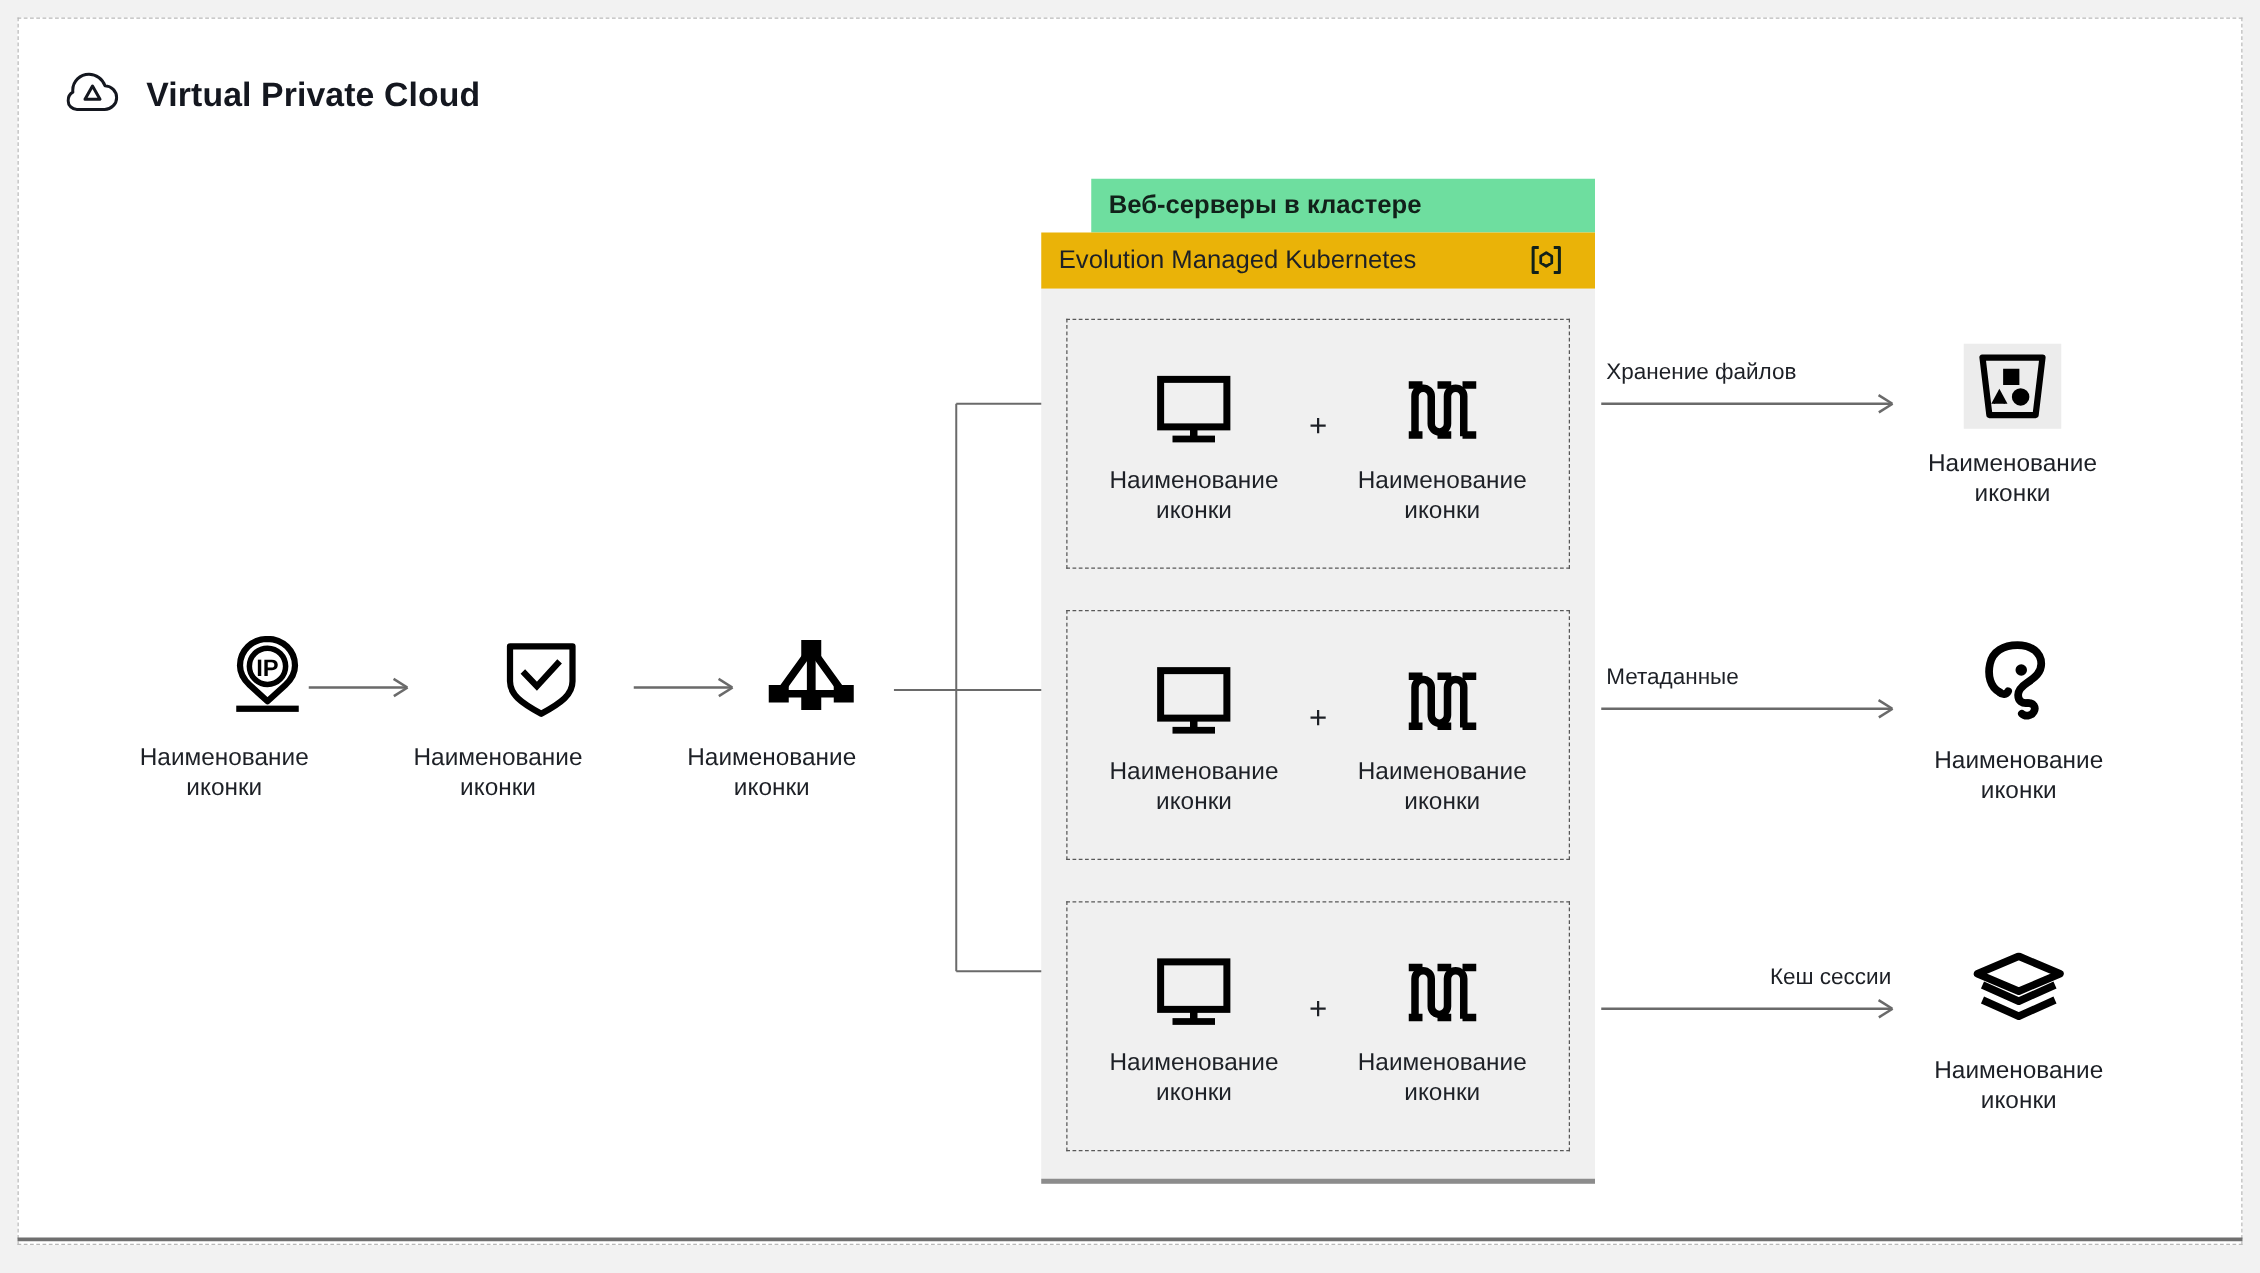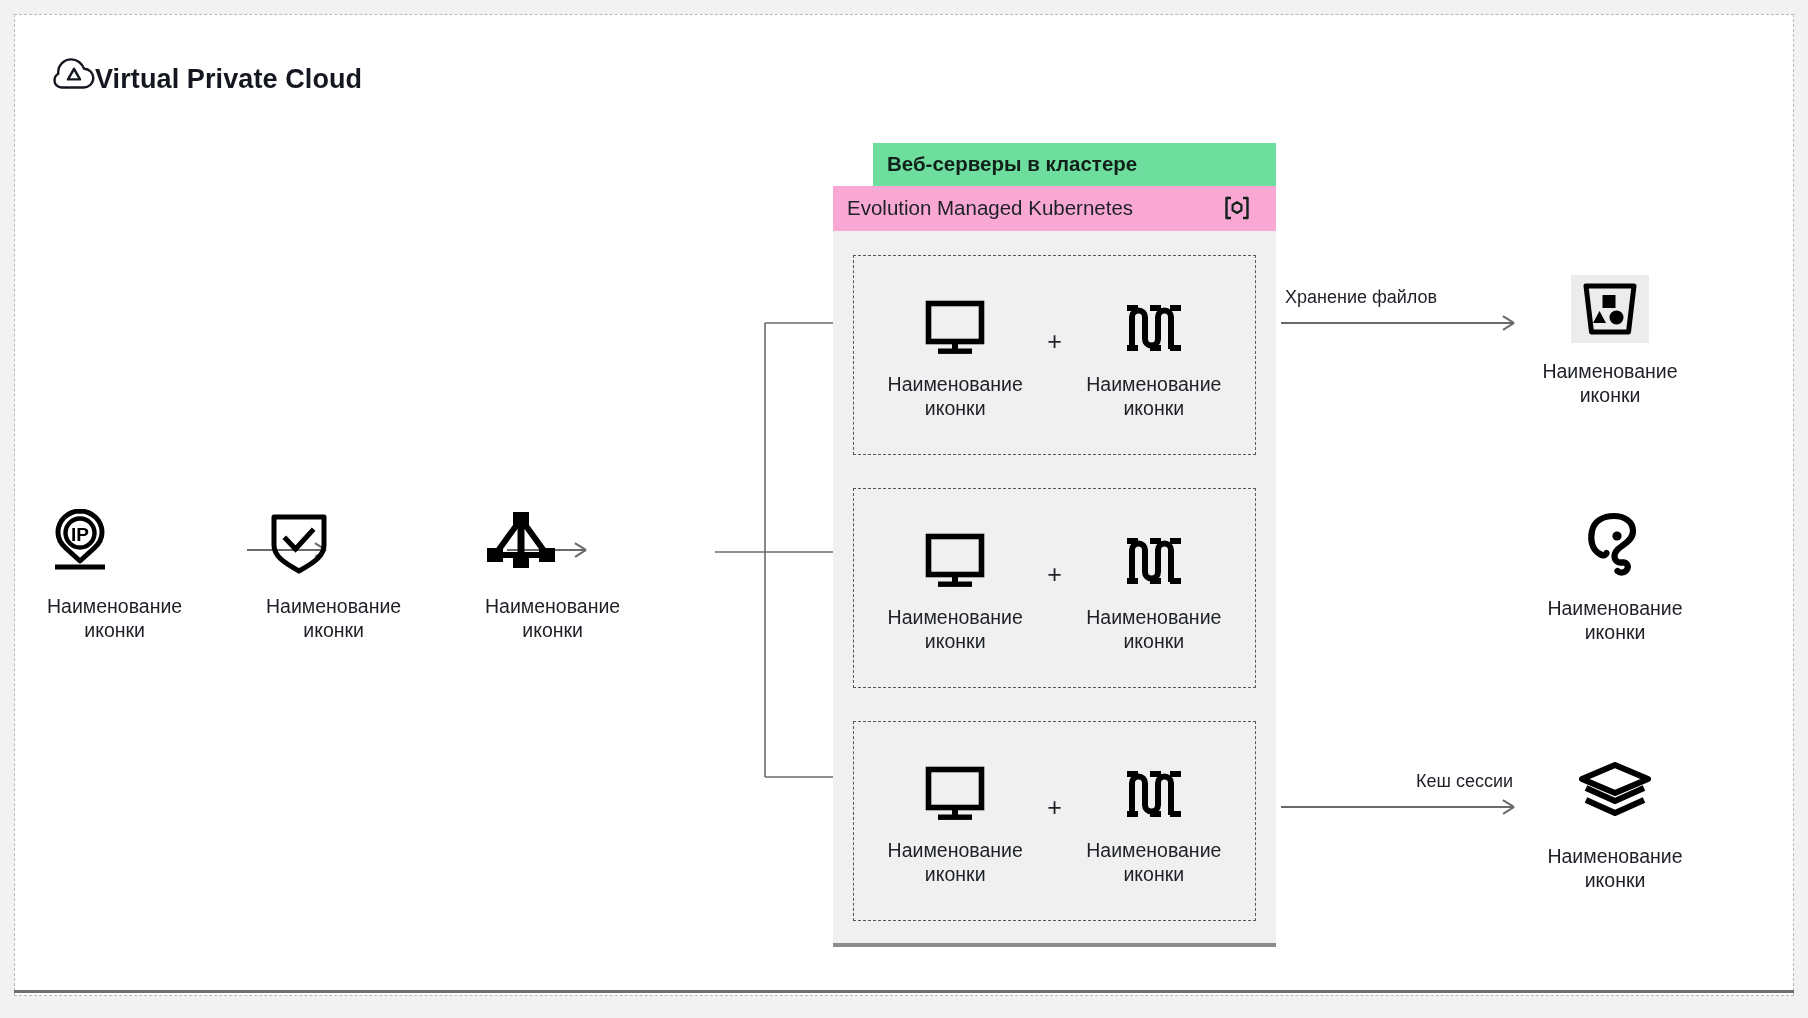--- a/index.html
+++ b/index.html
@@ -24,32 +24,32 @@
     position: absolute;
     left: 14px; top: 990px;
     width: 1780px; height: 3px;
     background: #6f6f6f;
   }
 
   
   #vpc-header {
     position: absolute;
     left: 38px; top: 42px;
-    display: flex; align-items: flex-end; 
+    display: flex; align-items: center; gap: 22px;
   }
   #vpc-title {
     font-size: 27px; font-weight: 700; color: #14171f;
     letter-spacing: .1px; white-space: nowrap;
   }
 
   
   .node {
     position: absolute;
     width: 200px;
-    display: flex; flex-direction: column; align-items: flex-start;
+    display: flex; flex-direction: column; align-items: flex-end;
   }
   .node .glyph { height: 74px; display: flex; align-items: flex-end; justify-content: center; }
   .node .cap {
     margin-top: 14px;
     font-size: 19.5px; line-height: 1.22; color: #1d2026;
     text-align: center; white-space: pre-line;
   }
 
   #node-ip   { left: 32px;  top: 492px; }
   #node-fw   { left: 251px; top: 492px; }
@@ -83,21 +83,21 @@
     position: absolute;
     left: 818px; top: 128px;
     width: 443px;
   }
   #cluster-title-bar {
     background: #6ede9f;
     padding: 9px 14px 10px;
     font-size: 20.5px; font-weight: 700; color: #11211a; margin-left: 40px;
   }
   #cluster-service-bar {
-    background: #f9a8d4;
+    background: #eab308;
     padding: 9px 14px 10px;
     display: flex; align-items: center; justify-content: space-between;
     font-size: 20.5px; color: #1d2026;
   }
   #cluster-service-name { white-space: nowrap; }
   #k8s-icon-wrap { width: 34px; display: flex; justify-content: center; margin-right: 8px; }
 
   #cluster-body {
     background: #f0f0f0;
     border-bottom: 4px solid #8c8c8c;
@@ -343,20 +343,27 @@
   </div>
 
   <div class="labelled-arrow" id="la-files">
     <div class="lbl">Хранение файлов</div>
     <div class="h-arrow" style="position:relative;width:100%;">
       <span class="shaft"></span>
       <span class="head"></span>
     </div>
   </div>
 
+  <div class="labelled-arrow" id="la-meta">
+    <div class="lbl">Метаданные</div>
+    <div class="h-arrow" style="position:relative;width:100%;">
+      <span class="shaft"></span>
+      <span class="head"></span>
+    </div>
+  </div>
 
   <div class="labelled-arrow" id="la-cache">
     <div class="lbl">Кеш сессии</div>
     <div class="h-arrow" style="position:relative;width:100%;">
       <span class="shaft"></span>
       <span class="head"></span>
     </div>
   </div>
 
   <div class="svc" id="svc-s3">

